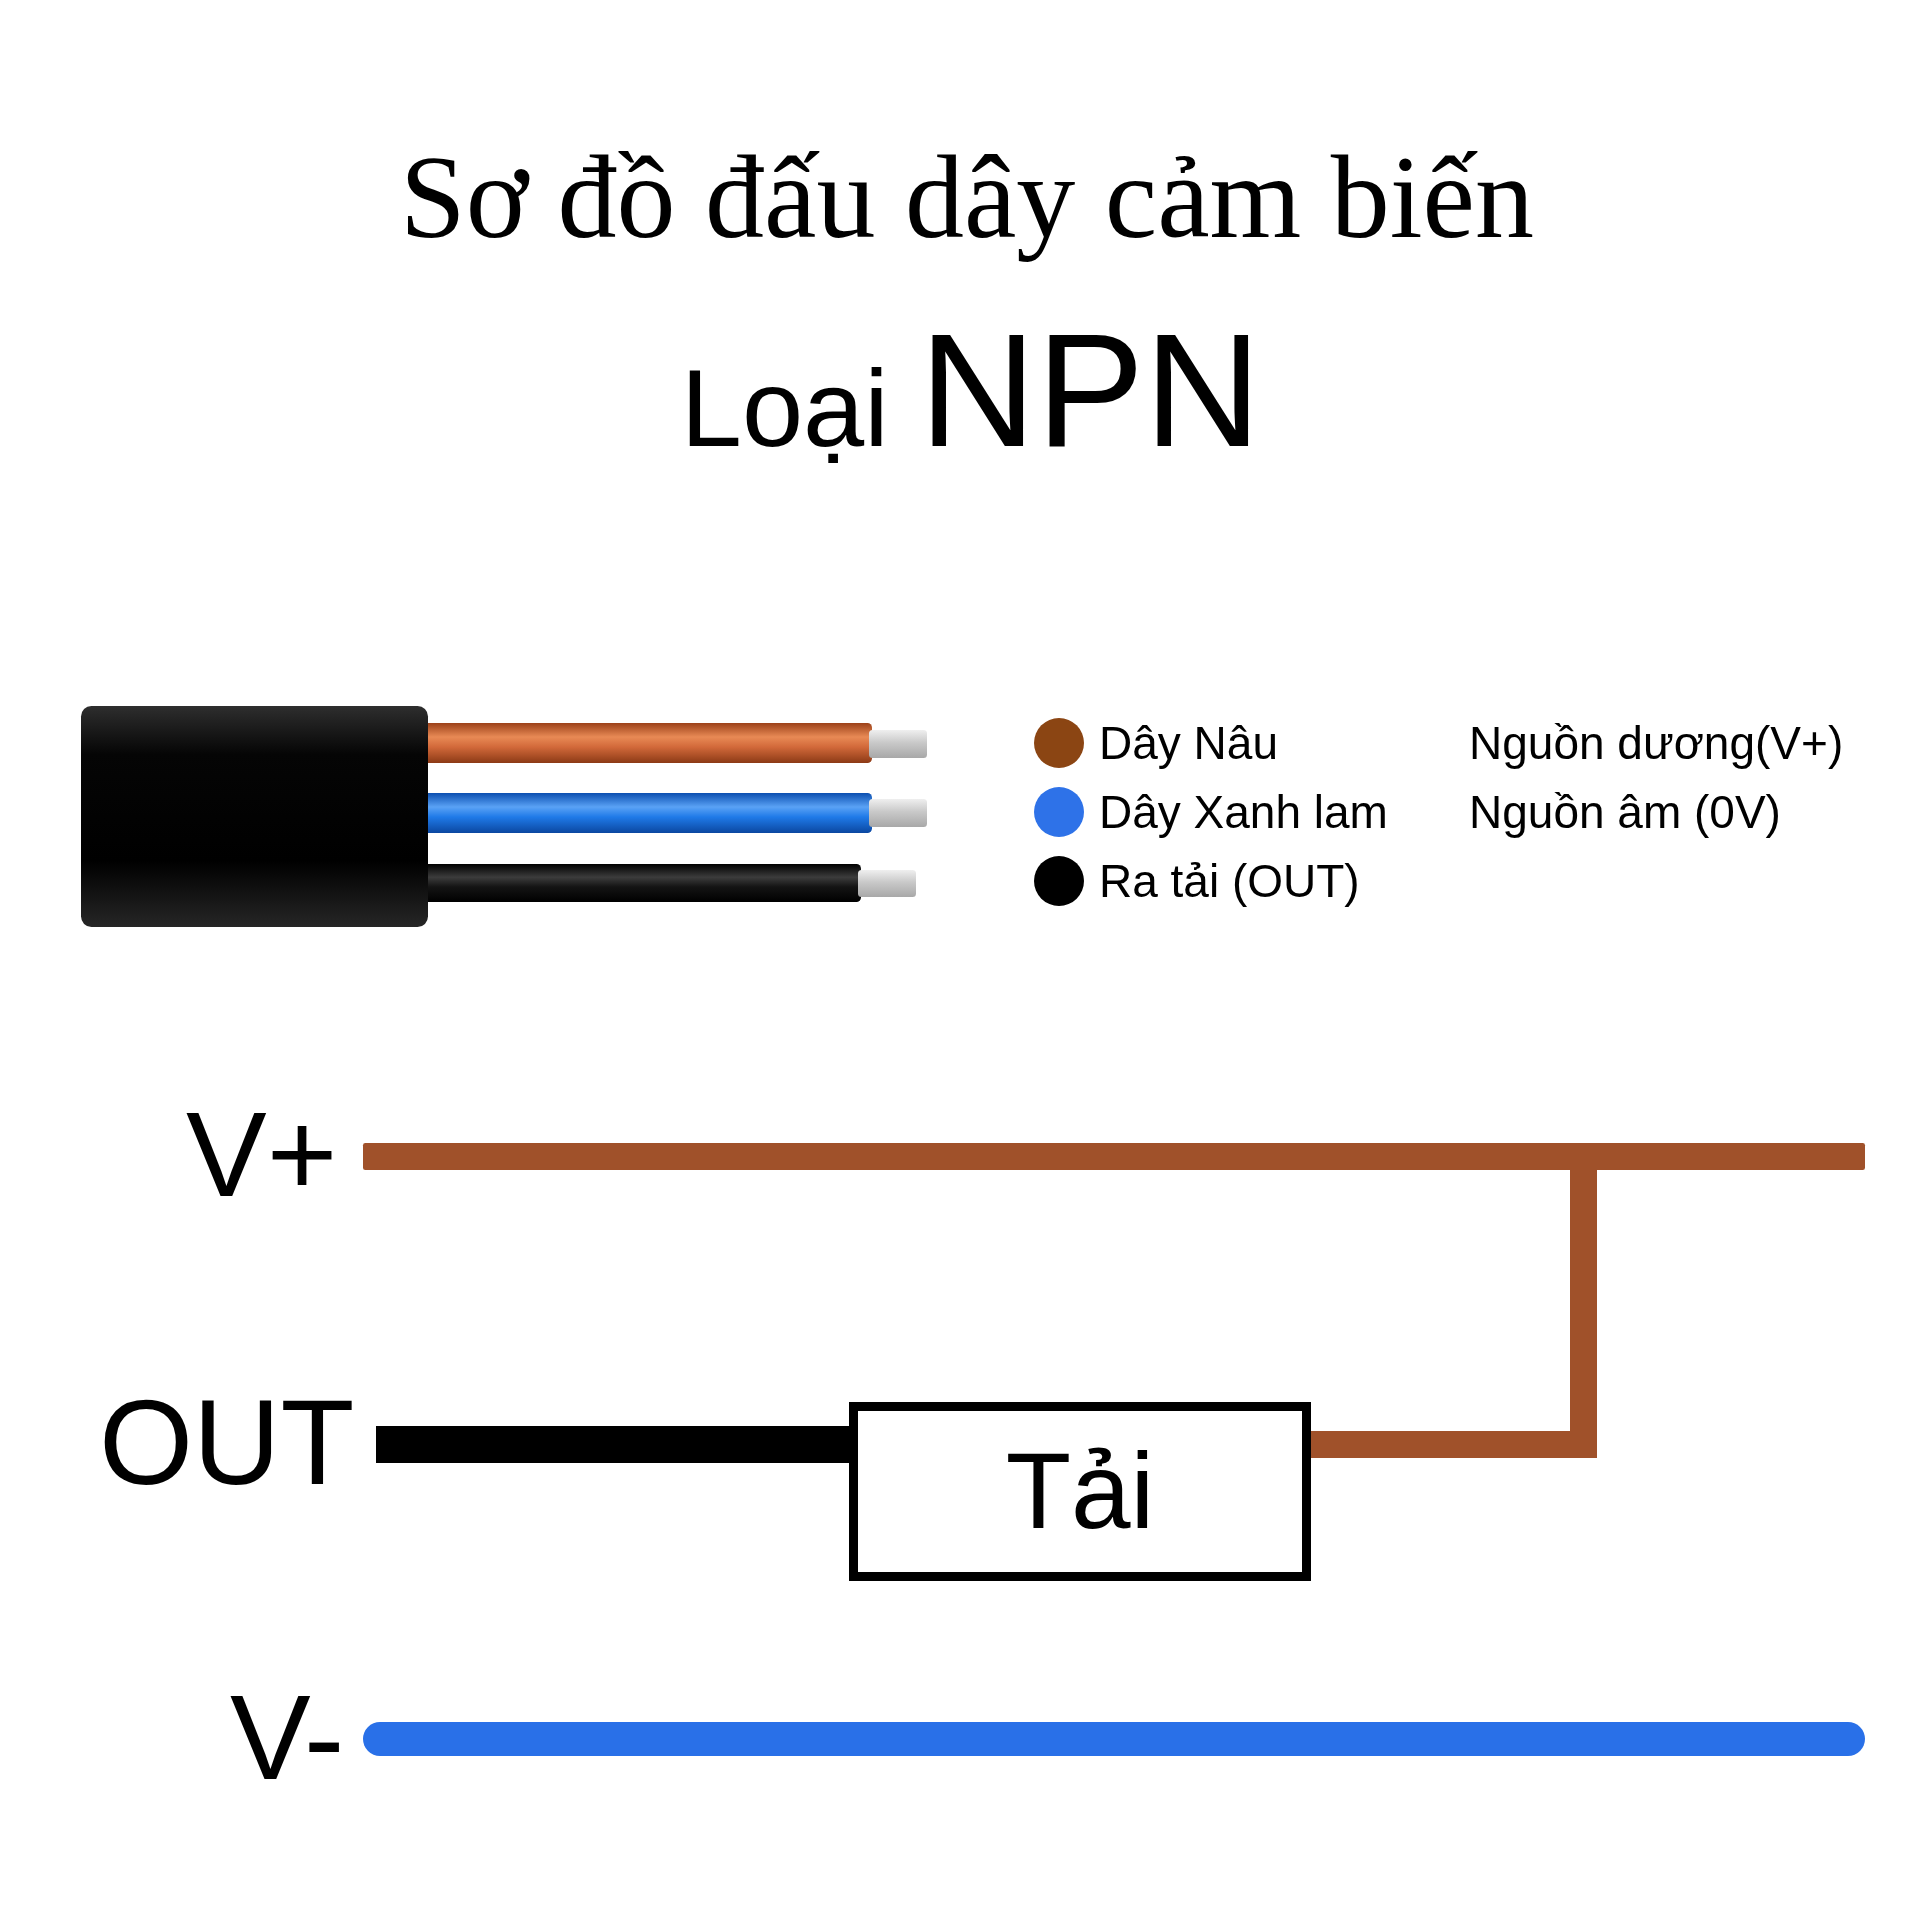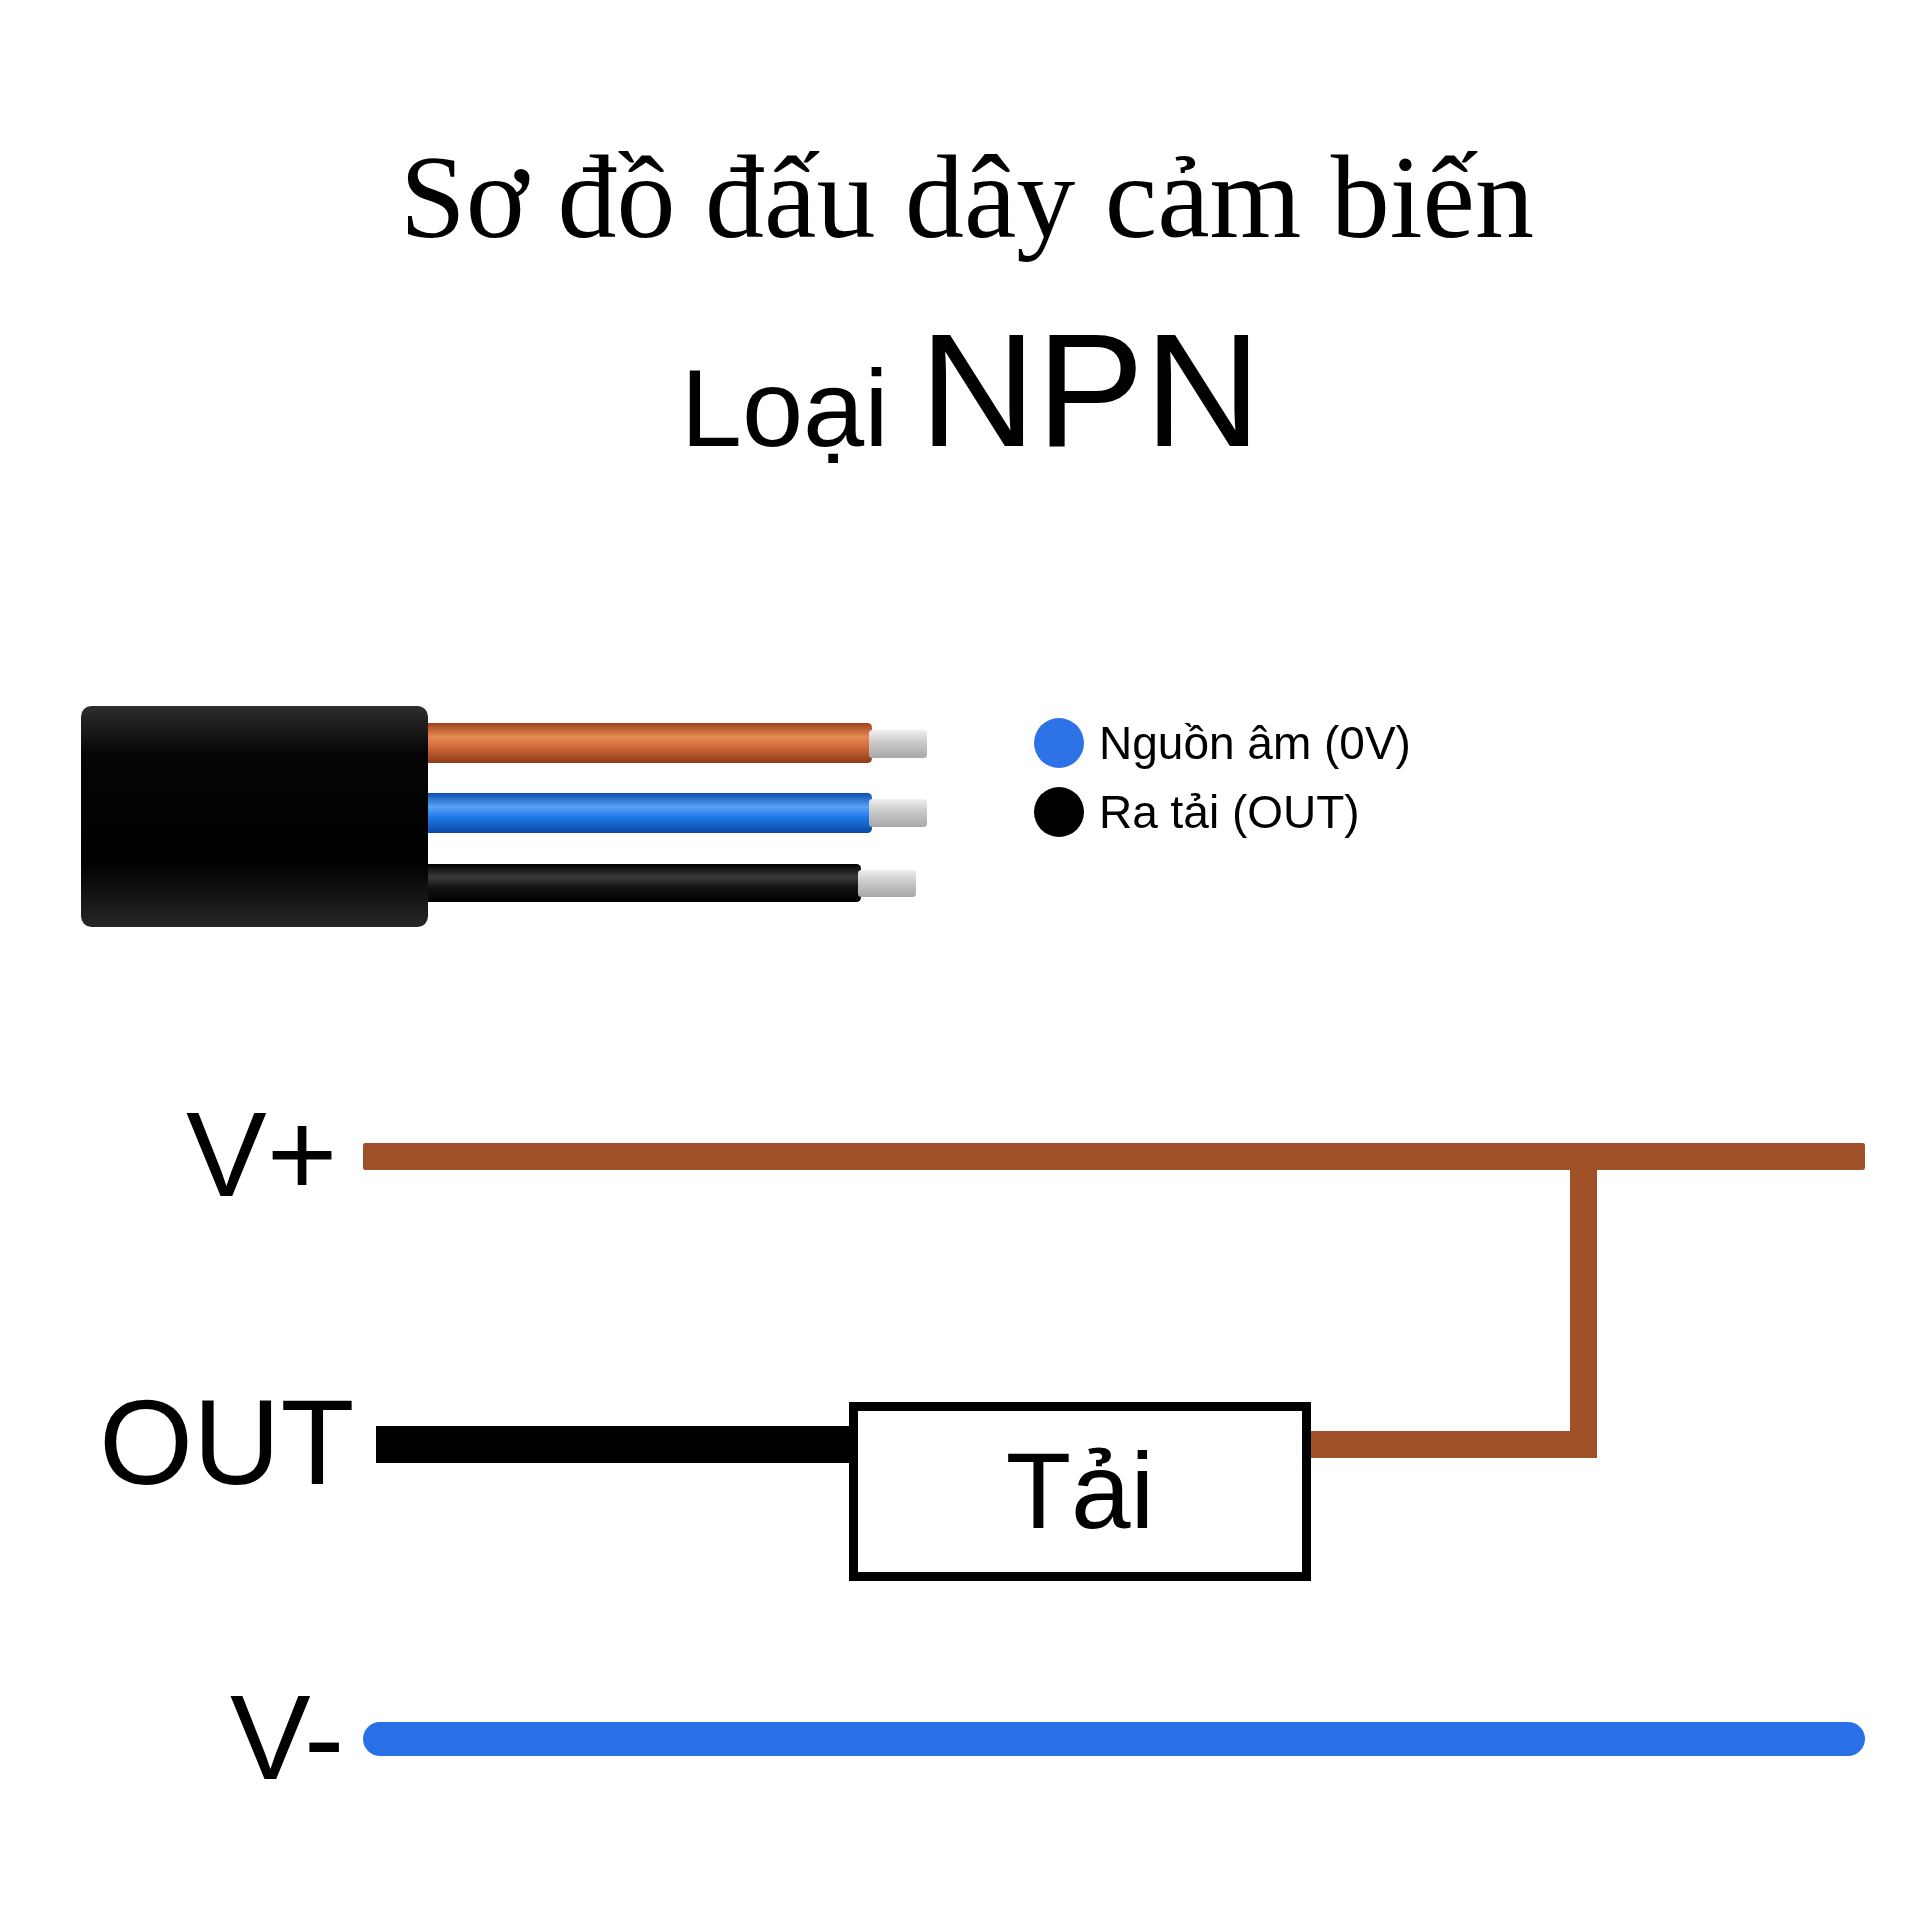--- a/index.html
+++ b/index.html
@@ -154,23 +154,29 @@
 <div class="abs wire wire-brown"></div>
 <div class="abs wire wire-blue"></div>
 <div class="abs wire wire-black"></div>
 <div class="abs wire-tip tip-brown"></div>
 <div class="abs wire-tip tip-blue"></div>
 <div class="abs wire-tip tip-black"></div>
 <div class="abs cable-body"></div>
 
 <div class="abs legend">
 
+  <div class="legend-row">
+    <div class="legend-dot" style="background: rgb(139, 69, 19);"></div>
+    <div class="legend-wire-name">Dây Nâu</div>
+    <div class="legend-function">Nguồn dương(V+)</div>
+  </div>
 
   <div class="legend-row">
     <div class="legend-dot" style="background: rgb(46, 114, 232);"></div>
+    <div class="legend-wire-name">Dây Xanh lam</div>
     <div class="legend-function">Nguồn âm (0V)</div>
   </div>
 
   <div class="legend-row">
     <div class="legend-dot" style="background: rgb(0, 0, 0);"></div>
     <div class="legend-function">Ra tải (OUT)</div>
   </div>
 
 </div>
 

